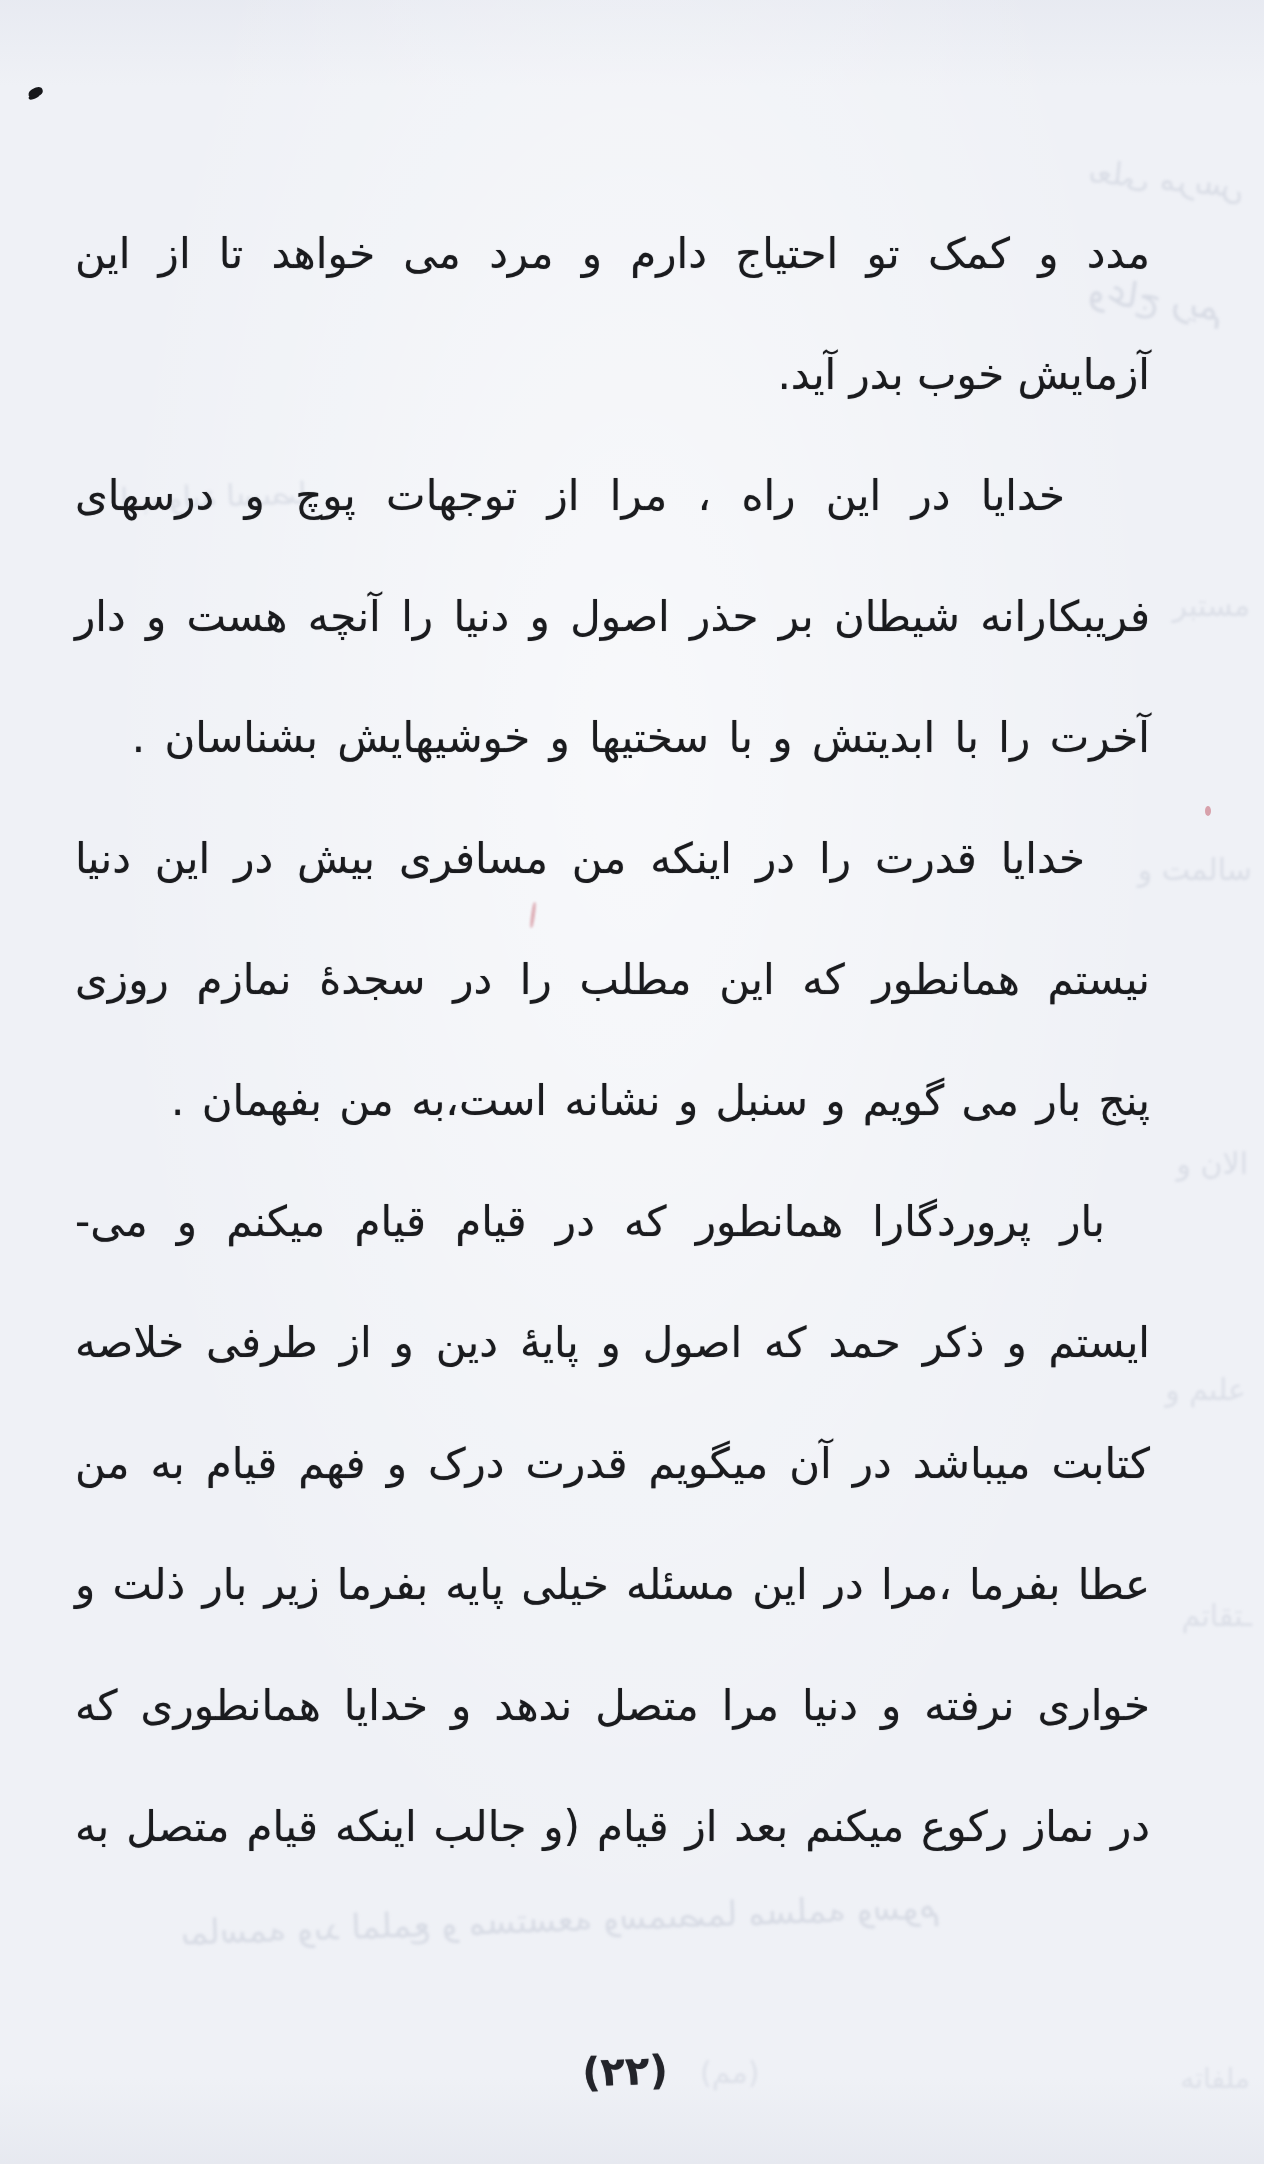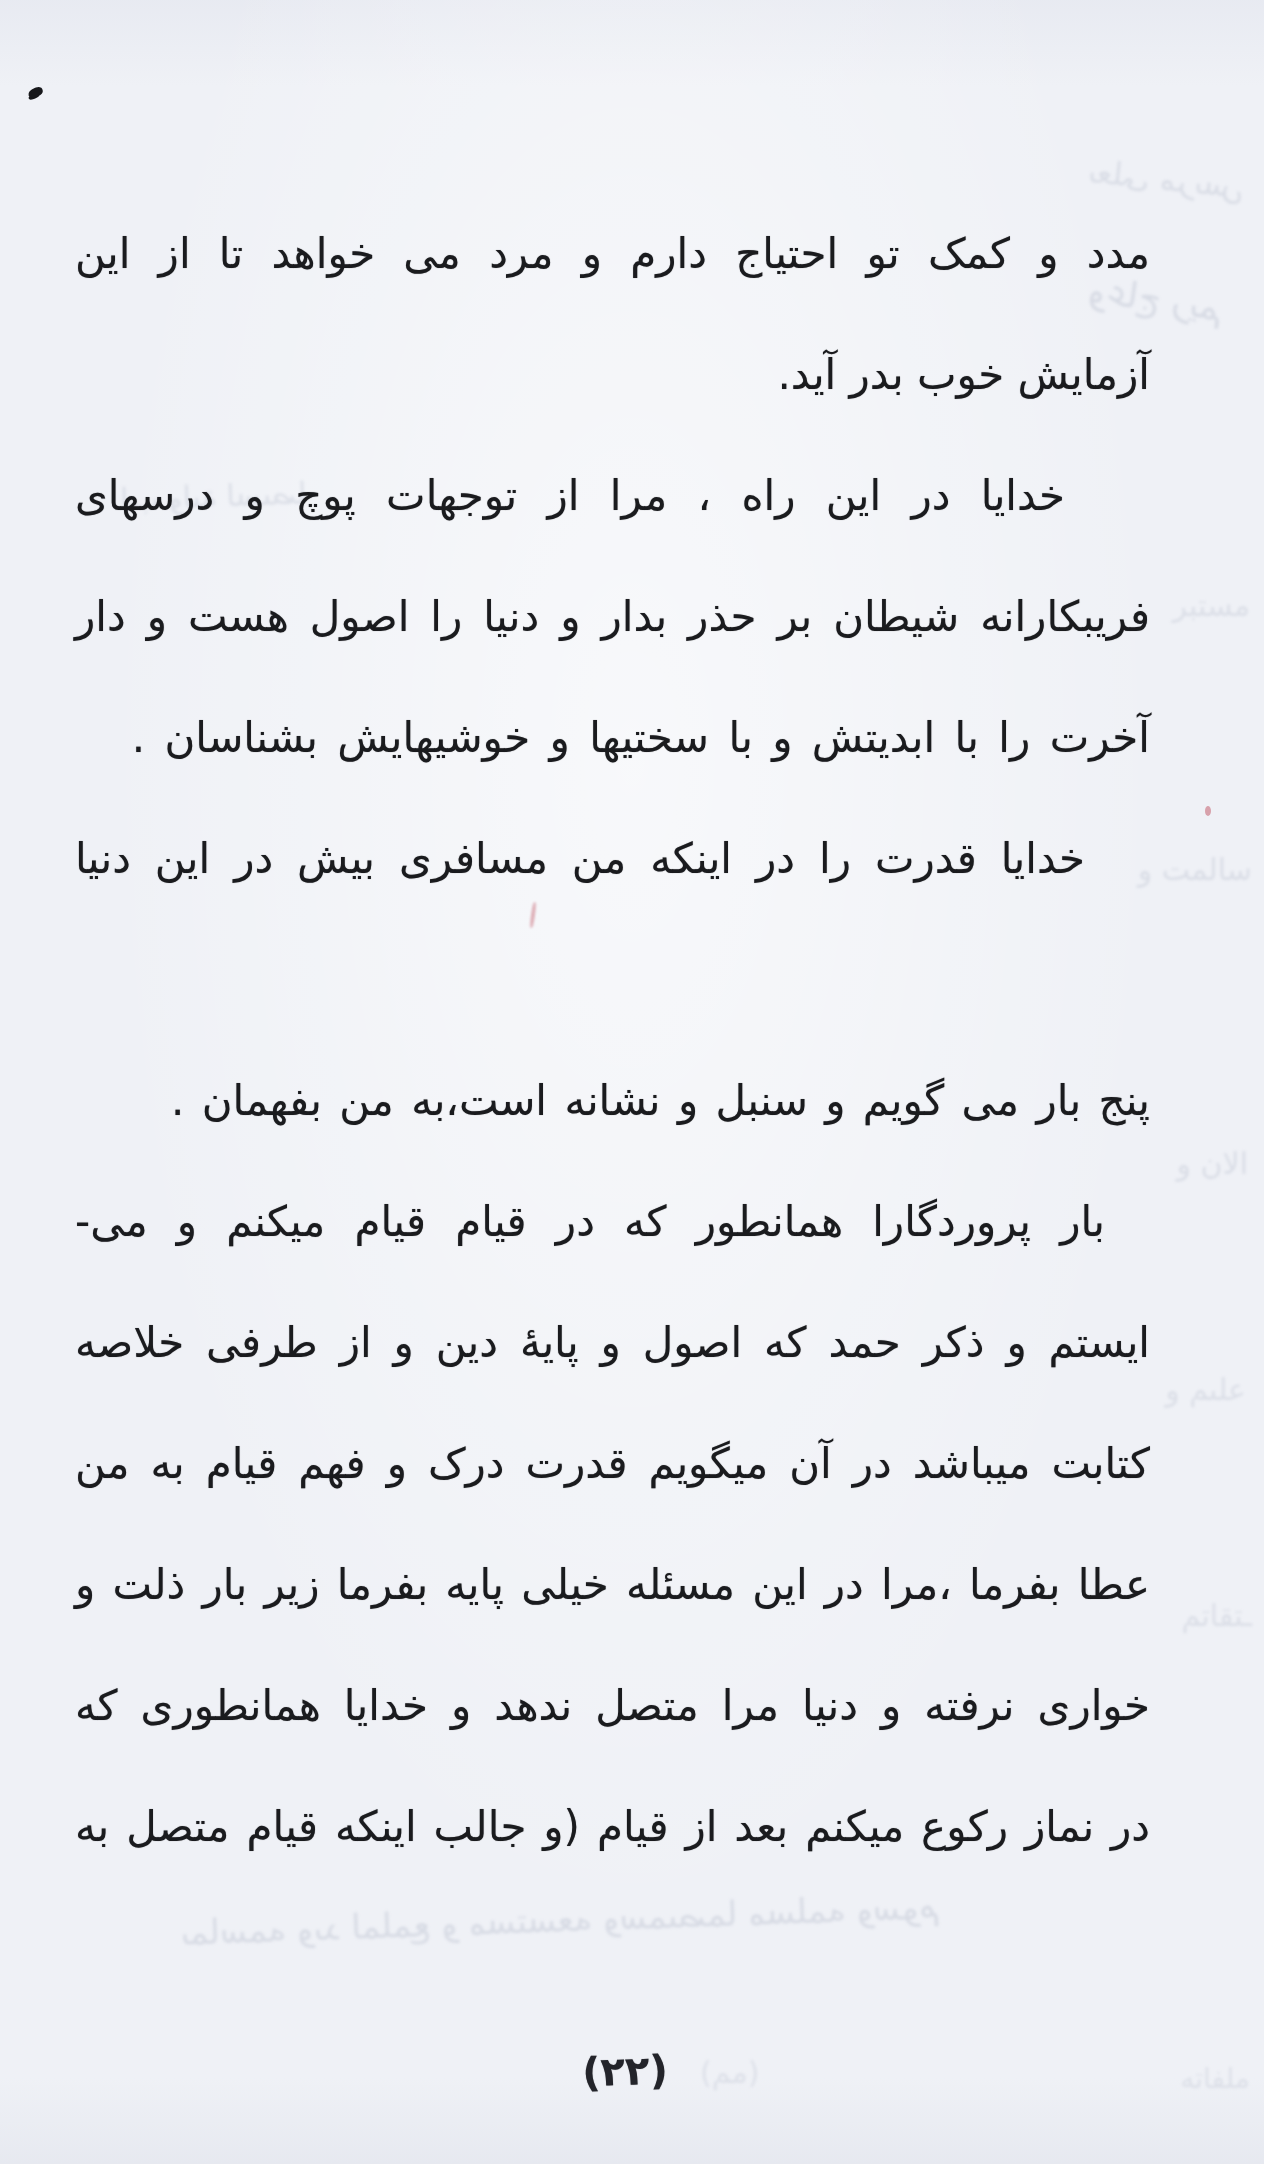--- a/index.html
+++ b/index.html
@@ -124,23 +124,24 @@
   <span class="ghost g9">(مم)</span>
   <span class="ghost g10">ملفاته</span>
 
   <div class="speck-ink"></div>
   <div class="speck-red-1"></div>
   <div class="speck-red-2"></div>
 
   <div class="line t1 just">مدد و کمک تو احتیاج دارم و مرد می خواهد تا از این</div>
   <div class="line t3 just ind-85">خدایا در این راه ، مرا از توجهات پوچ و درسهای</div>
   <div class="line t2 end-right">آزمایش خوب بدر آید.</div>
-  <div class="line t4 just">فریبکارانه شیطان بر حذر بدار و دنیا را اصول هست و دار</div>
+  <div class="line t4 just">فریبکارانه شیطان بر حذر اصول و دنیا را آنچه هست و دار</div>
   <div class="line t5 end-right ws-6">آخرت را با ابدیتش و با سختیها و خوشیهایش بشناسان .</div>
   <div class="line t6 just ind-65">خدایا قدرت را در اینکه من مسافری بیش در این دنیا</div>
+  <div class="line t7 just">نیستم همانطور که این مطلب را در سجدهٔ نمازم روزی</div>
   <div class="line t8 end-right ws-4">پنج بار می گویم و سنبل و نشانه است،به من بفهمان .</div>
   <div class="line t9 just ind-45">بار پروردگارا همانطور که در قیام قیام میکنم و می-</div>
   <div class="line t10 just">ایستم و ذکر حمد که اصول و پایهٔ دین و از طرفی خلاصه</div>
   <div class="line t11 just">کتابت میباشد در آن میگویم قدرت درک و فهم قیام به من</div>
   <div class="line t12 just">عطا بفرما ،مرا در این مسئله خیلی پایه بفرما زیر بار ذلت و</div>
   <div class="line t13 just">خواری نرفته و دنیا مرا متصل ندهد و خدایا همانطوری که</div>
   <div class="line t14 just">در نماز رکوع میکنم بعد از قیام (و جالب اینکه قیام متصل به</div>
 
   <div class="pagenum">(۲۲)</div>
 

